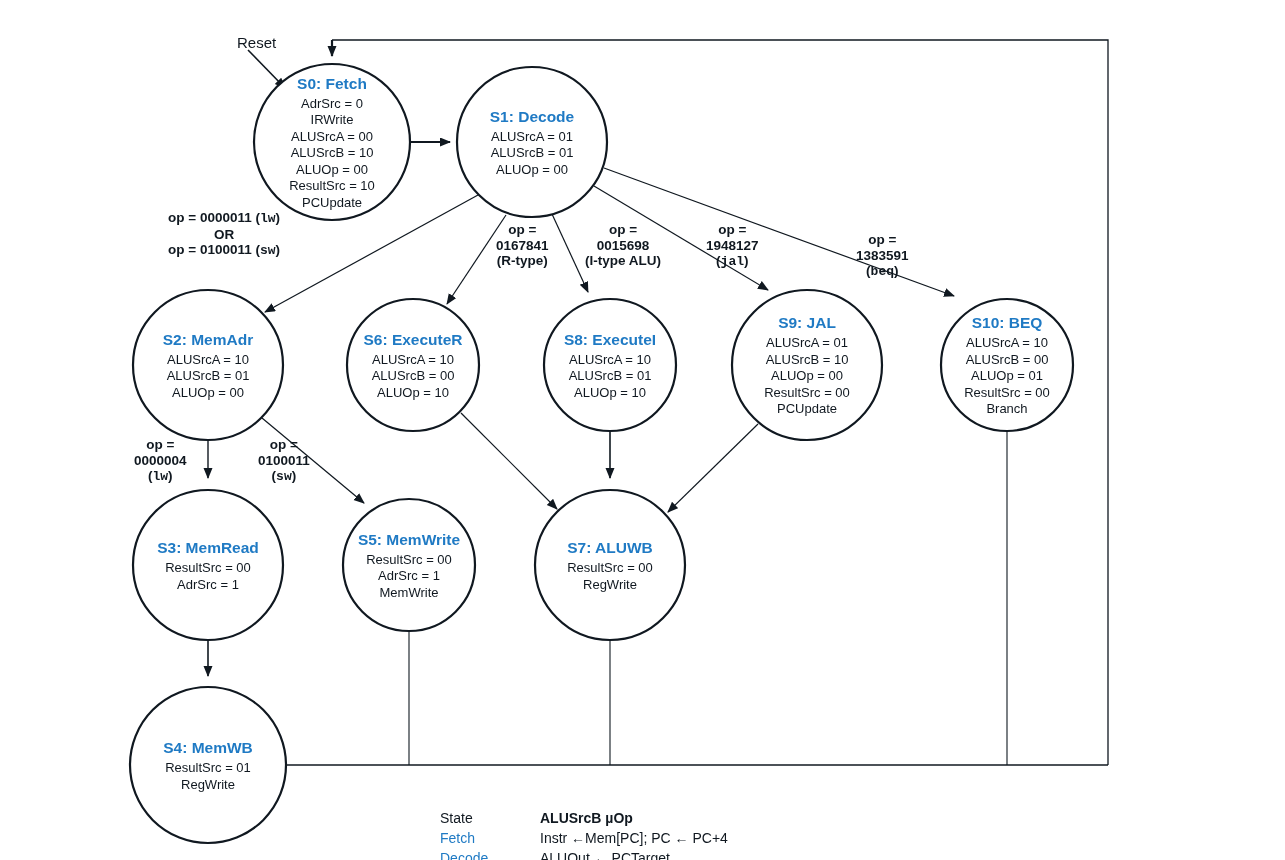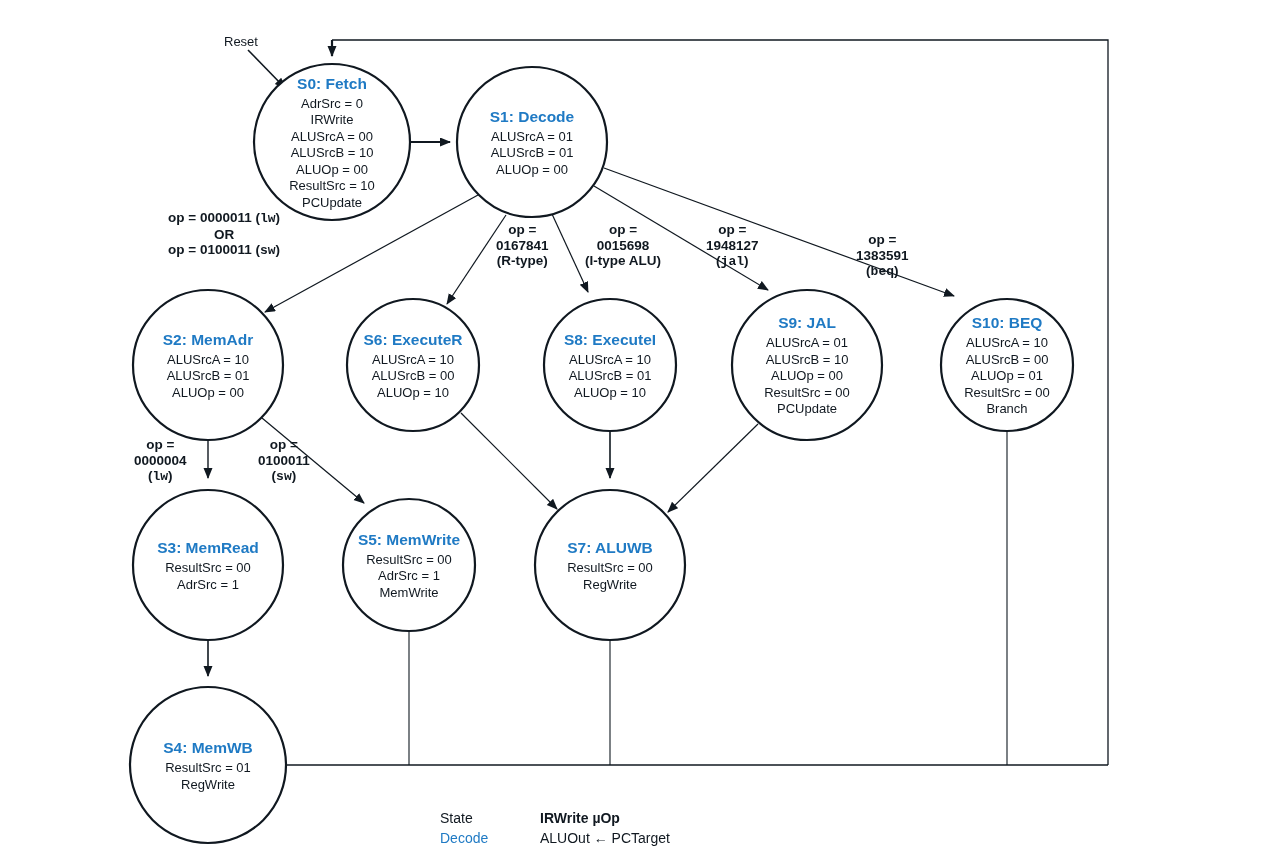--- a/index.html
+++ b/index.html
@@ -8,21 +8,21 @@
   svg.layer{position:absolute;left:0;top:0;width:1285px;height:860px;}
 
   .st-title{fill:#1f7ac4;font-weight:bold;font-size:15.5px;font-family:"Liberation Sans",sans-serif;}
   .st-line{fill:#101820;font-size:13px;font-family:"Liberation Sans",sans-serif;}
 
   .edge-label{position:absolute;font-size:13.5px;font-weight:bold;color:#101820;
     font-family:"Liberation Sans",sans-serif;line-height:15.5px;white-space:nowrap;}
   .edge-label .mono{font-family:"Liberation Mono",monospace;font-weight:bold;font-size:13px;}
   .edge-label.ctr{text-align:center;}
 
-  .reset-label{position:absolute;font-size:13px;color:#101820;font-family:"Liberation Sans",sans-serif;}
+  .reset-label{position:absolute;font-size:15px;color:#101820;font-family:"Liberation Sans",sans-serif;margin-left:13px;}
 
   #table-block{position:absolute;left:440px;top:808px;font-size:14px;
     font-family:"Liberation Sans",sans-serif;}
   #table-block .trow{display:flex;line-height:20px;}
   #table-block .c1{width:100px;font-weight:normal;}
   #table-block .c2{font-weight:bold;}
   #table-block .hdr .c1,#table-block .hdr .c2{color:#101820;}
   #table-block .body .c1{color:#1f7ac4;}
   #table-block .body .c2{color:#101820;font-weight:normal;}
 </style>
@@ -231,21 +231,25 @@
       <div class="edge-label ctr" style="left: 258px; top: 437px;">
         <div><span>op =</span></div>
         <div><span>0100011</span></div>
         <div><span>(</span><span class="mono">sw</span><span>)</span></div>
       </div>
     </div>
 
   <div id="table-block">
       <div class="trow hdr">
         <div class="c1">State</div>
-        <div class="c2">IRWrite µOp</div>
+        <div class="c2">ALUSrcB µOp</div>
+      </div>
+      <div class="trow body">
+        <div class="c1">Fetch</div>
+        <div class="c2">Instr ←Mem[PC]; PC ← PC+4</div>
       </div>
       <div class="trow body">
         <div class="c1">Decode</div>
         <div class="c2">ALUOut ← PCTarget</div>
       </div>
     </div>
 
 </div>
 
 </body></html>

